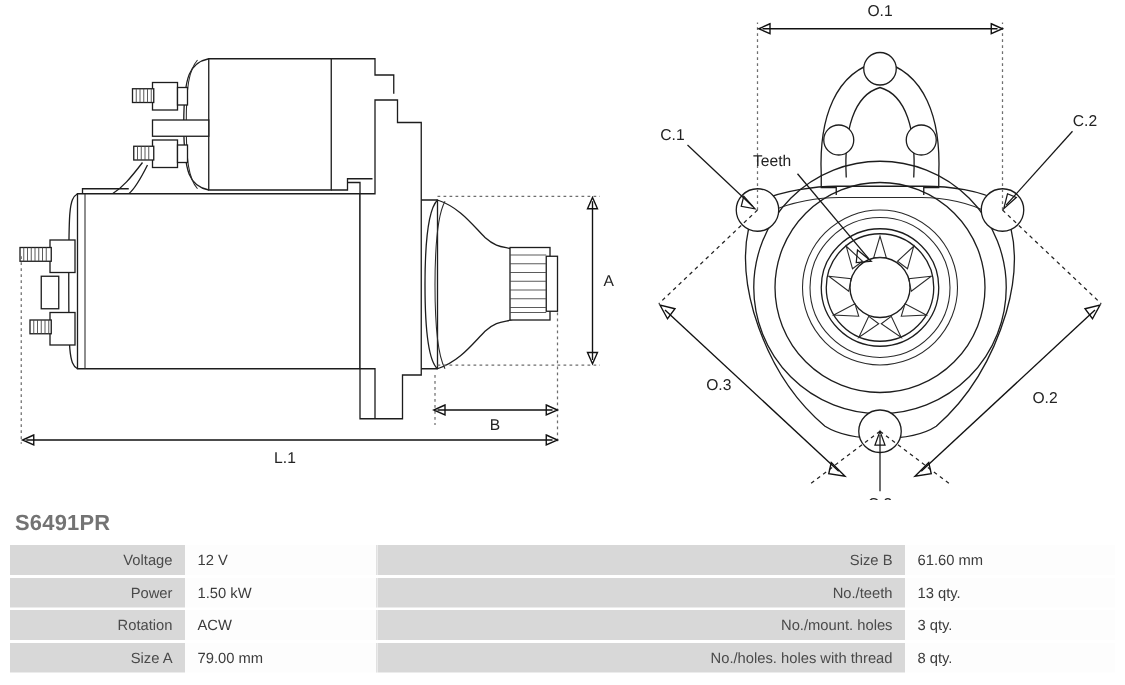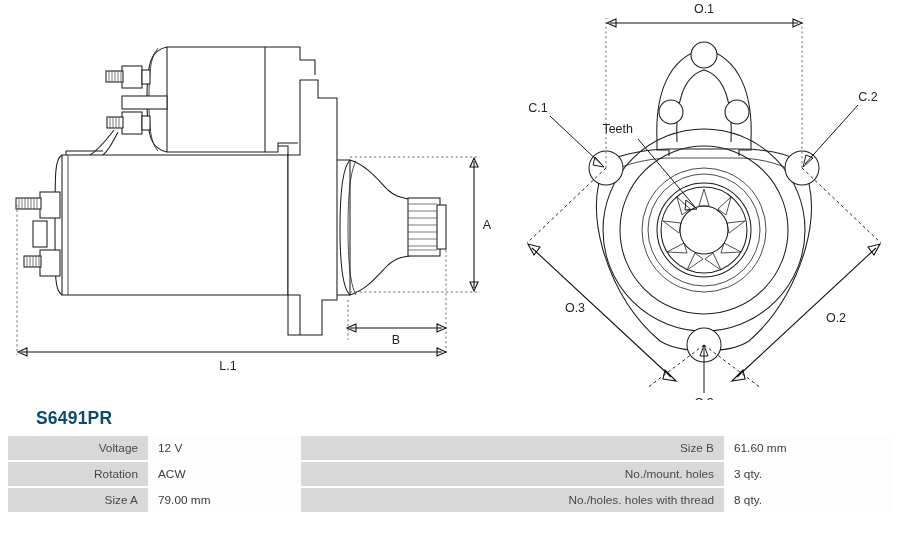--- a/index.html
+++ b/index.html
@@ -302,39 +302,46 @@
         <path class="lead" d="M195,356 L199,345 L203,356 Z" fill="#111"></path>
         <text class="dimtext" x="199" y="407" text-anchor="middle">C.3</text>
 
         <path class="lead" d="M133,139 L190,207"></path>
         <path class="lead" d="M181,200 L192,209 L180,210 Z" fill="#111"></path>
         <text class="dimtext" x="128" y="133" text-anchor="end">Teeth</text>
       </g>
     </svg>
   </div>
 
-  <div id="title" style="color: #0c4a6e; margin-left: 24px;">S6491PR</div>
+  <div id="title" style="color: #737373;">S6491PR</div>
 
   <table id="spec-table">
     <colgroup>
       <col class="w-l1">
         <col class="w-v1">
         <col class="w-g">
         <col class="w-l2">
         <col class="w-v2">
     </colgroup>
     <tbody>
       <tr>
         <td class="c-label">Voltage</td>
         <td class="c-value">12 V</td>
         <td class="c-gap"></td>
         <td class="c-label">Size B</td>
         <td class="c-value">61.60 mm</td>
       </tr>
       <tr>
+        <td class="c-label">Power</td>
+        <td class="c-value">1.50 kW</td>
+        <td class="c-gap"></td>
+        <td class="c-label">No./teeth</td>
+        <td class="c-value">13 qty.</td>
+      </tr>
+      <tr>
         <td class="c-label">Rotation</td>
         <td class="c-value">ACW</td>
         <td class="c-gap"></td>
         <td class="c-label">No./mount. holes</td>
         <td class="c-value">3 qty.</td>
       </tr>
       <tr>
         <td class="c-label">Size A</td>
         <td class="c-value">79.00 mm</td>
         <td class="c-gap"></td>

